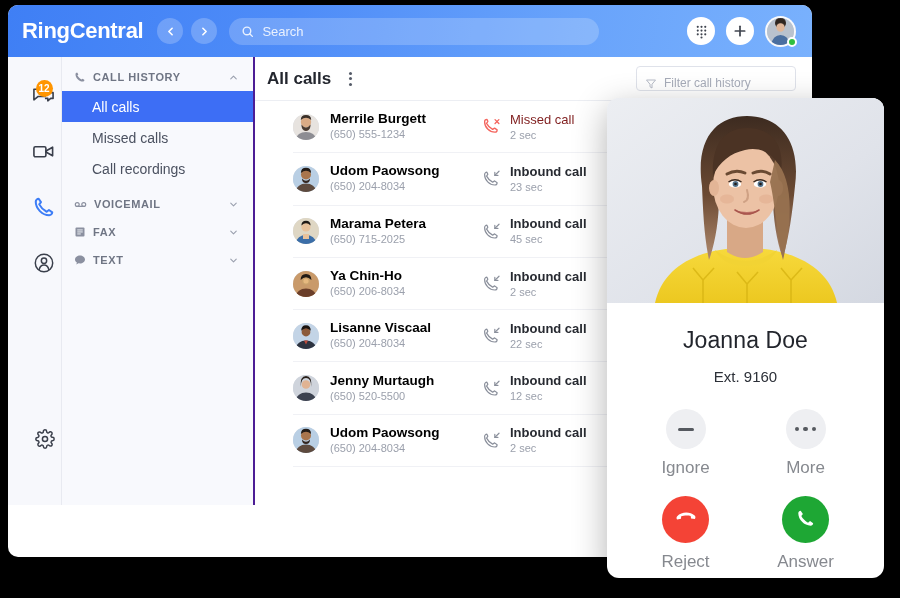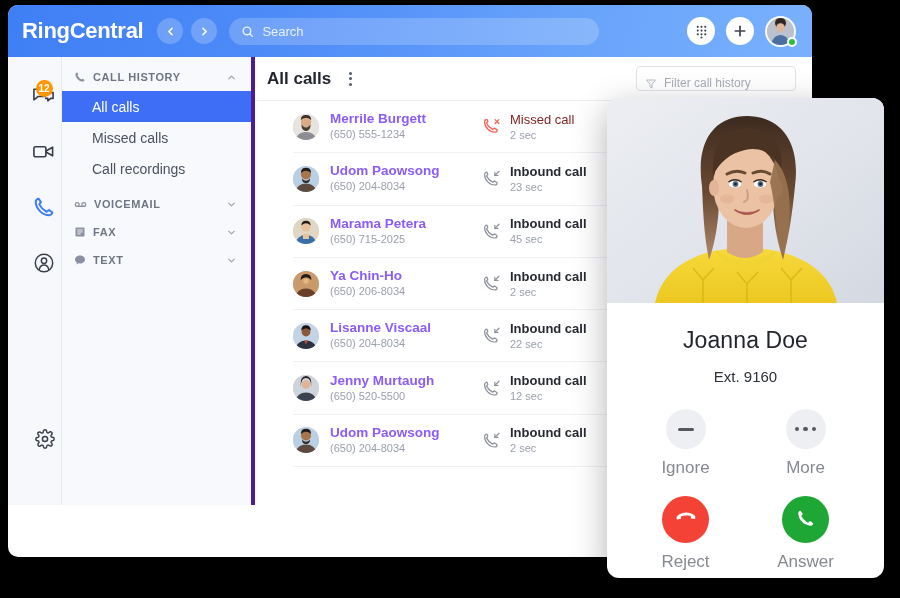--- a/index.html
+++ b/index.html
@@ -122,21 +122,21 @@
     display: flex; align-items: center; justify-content: center;
     padding: 0 2px;
     box-sizing: border-box;
   }
   .rail-bottom { position: absolute; bottom: 28px; color: #3a3f4b; }
 
   
   .navcol {
     width: 193px;
     background: #f8f9fd;
-    border-right: 4px solid #4c1d95;
+    border-right: 2px solid #4c1d95;
     padding-top: 6px;
     box-sizing: border-box;
   }
   .nav-group-head {
     display: flex; align-items: center;
     height: 28px;
     padding: 0 14px 0 12px;
     color: #6f7584;
     font-size: 11px;
     letter-spacing: 0.6px;
@@ -189,21 +189,21 @@
     border-bottom: 1px solid #f0f1f5;
     padding-right: 16px;
   }
   .c-avatar {
     width: 26px; height: 26px; border-radius: 50%;
     overflow: hidden; flex: none; margin-right: 11px;
     background: #d6dbe4;
   }
   .c-avatar svg { display: block; }
   .c-names { width: 152px; flex: none; }
-  .c-name { font-size: 13.5px; font-weight: bold; color: #8b5cf6; line-height: 16px; white-space: nowrap; }
+  .c-name { font-size: 13.5px; font-weight: bold; color: #000000; line-height: 16px; white-space: nowrap; }
   .c-phone { font-size: 11px; color: #9ba0ac; line-height: 15px; }
   .c-dir-icon { width: 24px; flex: none; display: flex; align-items: center; color: #8a8f9b; }
   .c-dir-icon.missed { color: #f4665f; }
   .c-meta { margin-left: 4px; }
   .c-type { font-size: 13px; color: #272a31; line-height: 16px; font-weight: 600; }
   .c-type.missed { color: #7f1d1d; font-weight: normal; }
   .c-dur { font-size: 11px; color: #9ba0ac; line-height: 14px; }
 
   
   .call-card {

